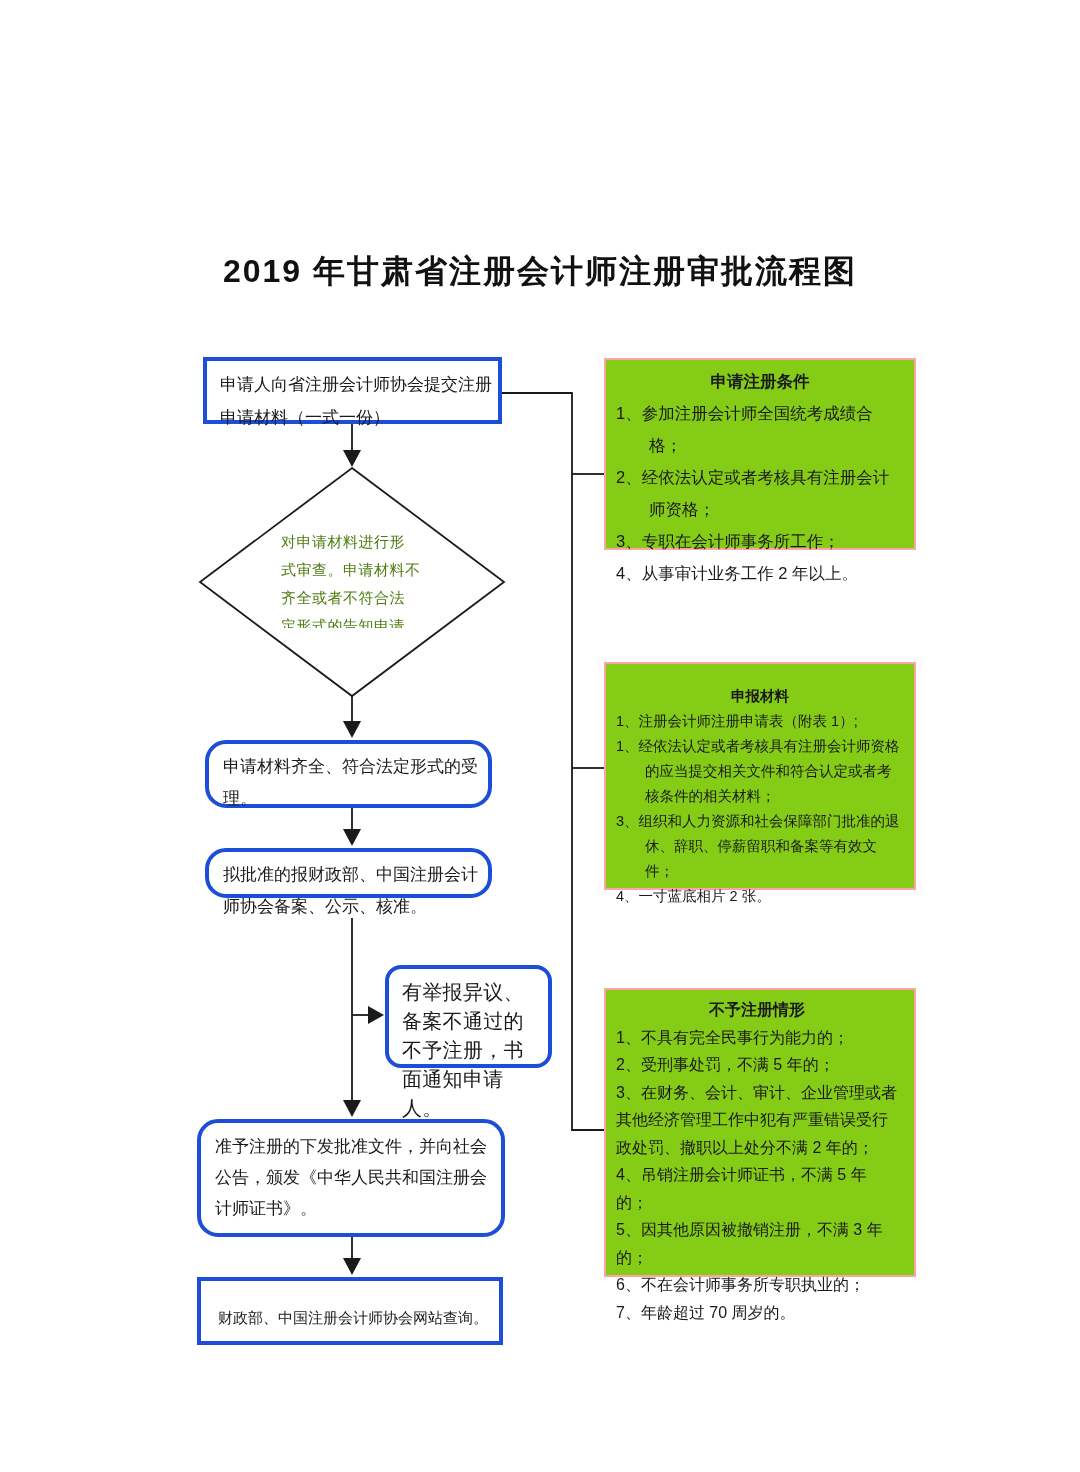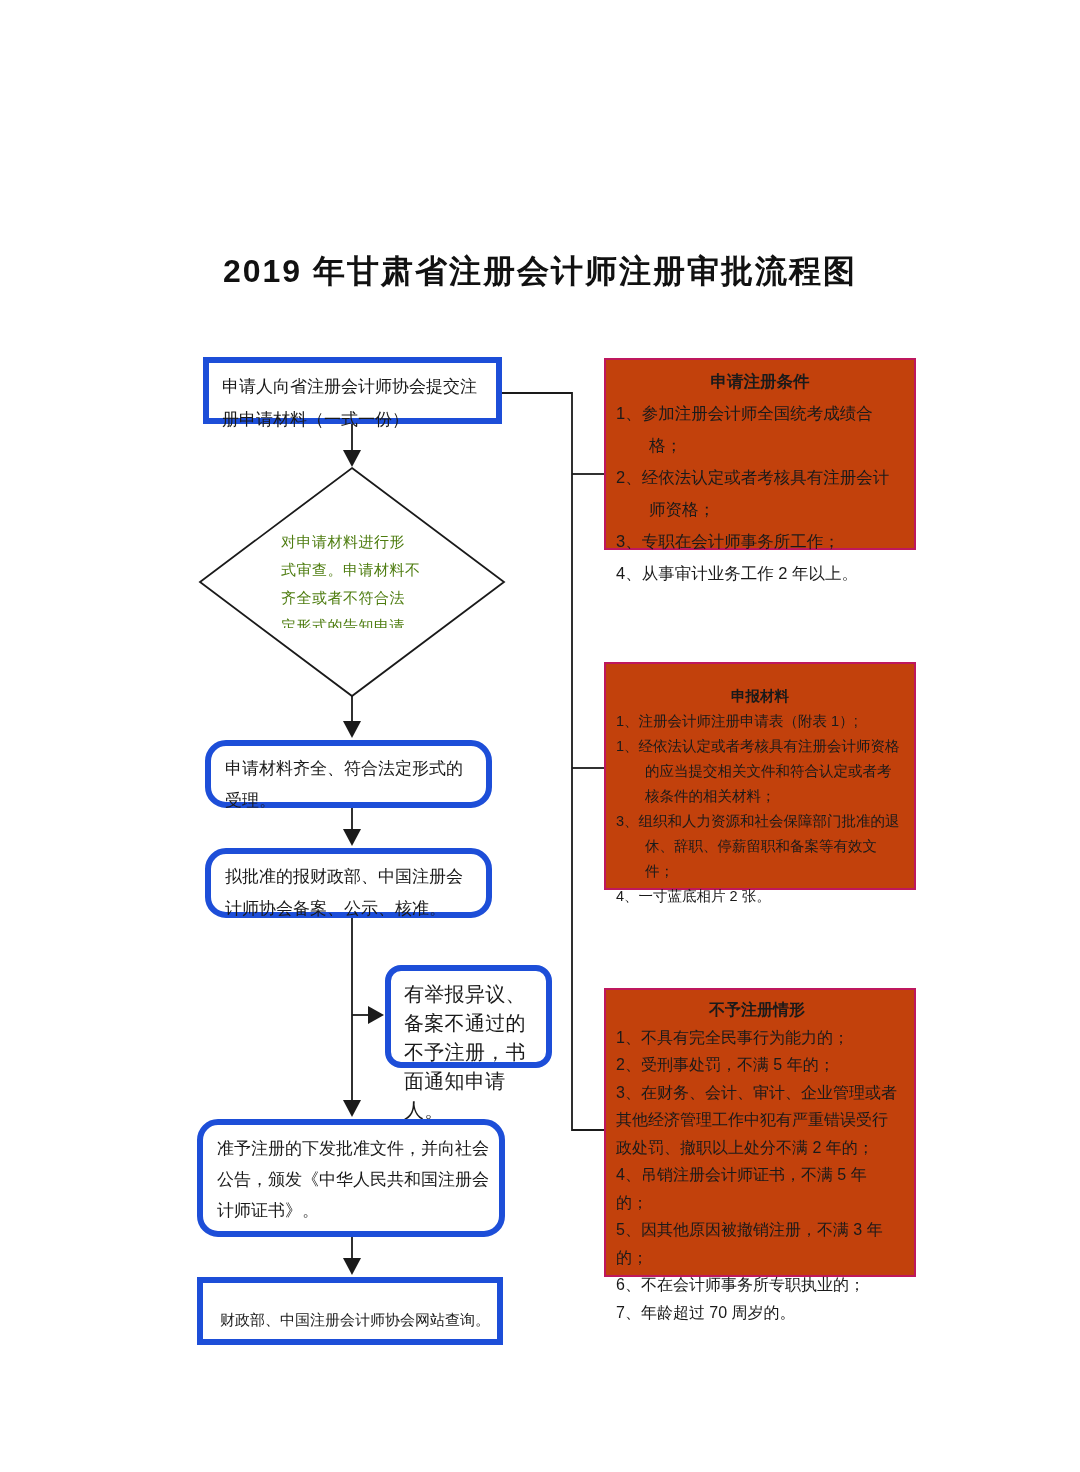--- a/index.html
+++ b/index.html
@@ -10,42 +10,42 @@
   }
   .page-title{
     position:absolute;left:0;top:250px;width:1080px;text-align:center;
     font-size:32px;font-weight:bold;letter-spacing:2px;color:#111;
   }
   .overlay{position:absolute;left:0;top:0;}
   .overlay line,.overlay polyline,.overlay path{stroke:#1a1a1a;stroke-width:1.8;fill:none;}
   .overlay polygon.head{fill:#1a1a1a;stroke:none;}
   .overlay polygon.diamond{fill:#ffffff;stroke:#1a1a1a;stroke-width:1.8;}
   .box{
-    position:absolute;background:#ffffff;border:6px solid #1d4ed8;box-sizing:border-box;
+    position:absolute;background:#ffffff;border:4px solid #1d4ed8;box-sizing:border-box;
     font-size:17px;line-height:33px;color:#1a1a1a;
   }
   .rounded{border-radius:21px;}
   .diamond-text{
     position:absolute;left:281px;top:528px;width:176px;height:100px;overflow:hidden;
     font-size:15px;line-height:28px;letter-spacing:0.5px;color:#4d7c0f;
   }
   .panel{
-    position:absolute;left:604px;width:312px;background:#c2410c;
-    border:2px solid #be185d;box-sizing:border-box;color:#1a1a1a;
+    position:absolute;left:604px;width:312px;background:#84cc16;
+    border:2px solid #fca5a5;box-sizing:border-box;color:#1a1a1a;
   }
   .panel-title{text-align:center;font-weight:bold;}
   .hang{padding-left:2em;text-indent:-2em;}
   
   .panel-1{top:358px;height:192px;padding:5px 10px 0 10px;font-size:16.5px;line-height:32px;}
   .panel-2{top:662px;height:228px;padding:20px 10px 0 10px;font-size:14.5px;line-height:25px;}
   .panel-3{top:988px;height:289px;padding:6px 16px 0 10px;font-size:16px;line-height:27.5px;}
   
   .submit-box{left:203px;top:357px;width:299px;height:67px;padding:7px 6px 0 13px;}
   .accept-box{left:205px;top:740px;width:287px;height:68px;padding:7px 8px 0 14px;line-height:32px;}
-  .record-box{left:205px;top:848px;width:287px;height:70px;padding:7px 8px 0 14px;line-height:32px;}
+  .record-box{left:205px;top:848px;width:287px;height:50px;padding:7px 8px 0 14px;line-height:32px;}
   .reject-note-box{left:385px;top:965px;width:167px;height:103px;padding:9px 6px 0 13px;
     font-size:20px;line-height:29px;letter-spacing:0.3px;border-radius:16px;}
   .approve-box{left:197px;top:1119px;width:308px;height:118px;padding:8px 10px 0 14px;line-height:31px;}
   .query-box{left:197px;top:1277px;width:306px;height:68px;padding:20px 6px 0 17px;font-size:15px;}
 </style>
 </head>
 <body>
 
 <div class="canvas">
 

